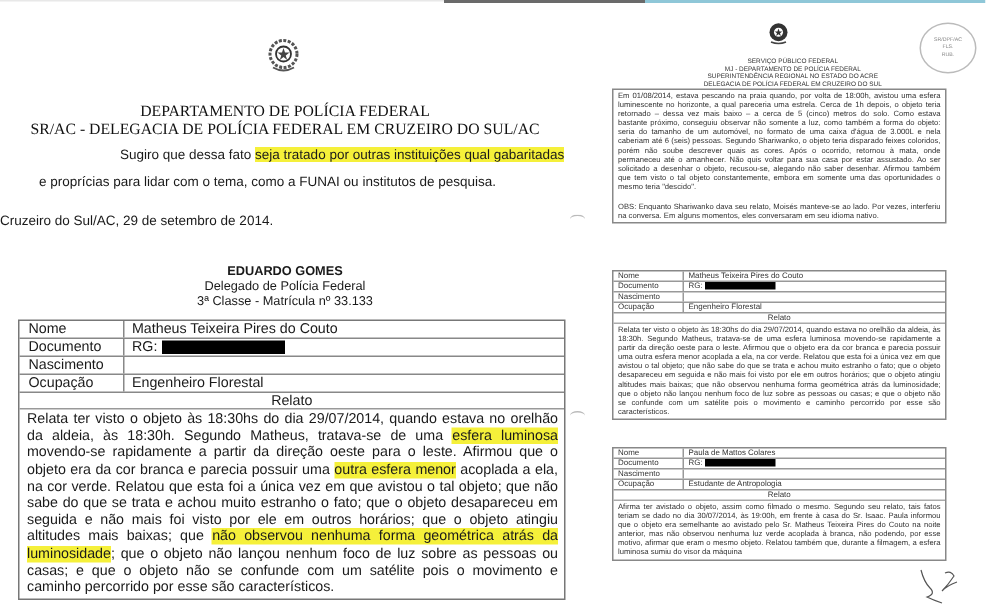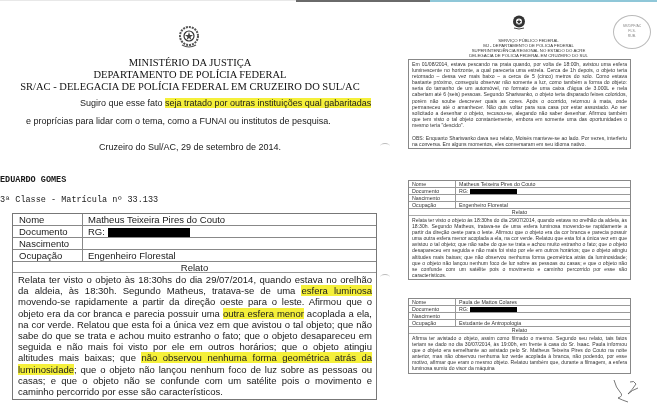--- a/index.html
+++ b/index.html
@@ -14,22 +14,22 @@
   .page-left { position: absolute; left: 0; top: 0; width: 395px; height: 407px; }
   .crest { position: absolute; left: 176px; top: 24px; width: 26px; height: 26px; }
   .hdr { position: absolute; left: 0; width: 380px; text-align: center; font-family: "Liberation Serif", serif; font-size: 10.5px; color: #111; line-height: 12px; white-space: nowrap; }
   .hdr.l1 { top: 57px; }
   .hdr.l2 { top: 69px; }
   .hdr.l3 { top: 81px; }
 
   .sug1 { position: absolute; left: 80px; top: 98px; font-size: 9px; white-space: nowrap; }
   .sug2 { position: absolute; left: 26px; top: 116px; font-size: 9px; white-space: nowrap; }
   .hl { background: #f5f03a; }
-  .place { position: absolute; left: 0; width: 380px; top: 142px; text-align: center; font-size: 9px; }
-  .sig { position: absolute; left: 0; width: 380px; text-align: left; font-size: 8.5px; line-height: 10px; font-family: Liberation Mono, monospace; }
+  .place { position: absolute; left: 0; width: 380px; top: 142px; text-align: left; font-size: 9px; }
+  .sig { position: absolute; left: 0; width: 380px; text-align: center; font-size: 8.5px; line-height: 10px; }
   .sig.name { top: 175px; font-weight: bold; font-size: 8.5px; }
   .sig.role { top: 185px; }
   .sig.cls { top: 195px; }
 
   .tbl { position: absolute; left: 12px; width: 365px; border: 1px solid #777; font-size: 9.5px; }
   .tbl .row { display: flex; border-bottom: 1px solid #888; height: 12px; line-height: 12px; }
   .tbl .row .k { width: 70px; padding-left: 6px; border-right: 1px solid #888; }
   .tbl .row .v { flex: 1; padding-left: 5px; }
   .redact { display: inline-block; background: #000; width: 82px; height: 9px; vertical-align: middle; margin-left: 3px; }
   .tbl .relato-h { text-align: center; height: 11px; line-height: 11px; border-bottom: 1px solid #999; }
@@ -60,32 +60,32 @@
 <div class="topline-mid"></div>
 <div class="topline-right"></div>
 
 <div class="page-left">
   <svg class="crest" viewBox="0 0 26 26">
     <circle cx="13" cy="12" r="9" fill="none" stroke="#555" stroke-width="2" stroke-dasharray="2 1"></circle>
     <circle cx="13" cy="12" r="5" fill="none" stroke="#333" stroke-width="1.2"></circle>
     <polygon points="13,8 14,11 17,11 14.5,13 15.5,16 13,14 10.5,16 11.5,13 9,11 12,11" fill="#444"></polygon>
     <path d="M6 21 Q13 25 20 21" stroke="#555" stroke-width="1.2" fill="none"></path>
   </svg>
-  <div class="hdr l1">MINISTÉRIO DA JUSTIÇA</div>
   <div class="hdr l3">SR/AC - DELEGACIA DE POLÍCIA FEDERAL EM CRUZEIRO DO SUL/AC</div>
   <div class="hdr l2">DEPARTAMENTO DE POLÍCIA FEDERAL</div>
 
   <div class="sug1">
-    <span>Sugiro que esse fato </span><span class="hl">seja tratado por outras instituições qual gabaritadas</span>
+    <span>Sugiro que dessa fato </span><span class="hl">seja tratado por outras instituições qual gabaritadas</span>
   </div>
   <div class="sug2">e proprícias para lidar com o tema, como a FUNAI ou institutos de pesquisa.</div>
 
   <div class="place">Cruzeiro do Sul/AC, 29  de setembro  de 2014.</div>
 
   <div class="sig name">EDUARDO GOMES</div>
+  <div class="sig role">Delegado de Polícia Federal</div>
   <div class="sig cls">3ª Classe - Matrícula nº 33.133</div>
 
   <div class="tbl tbl-left">
     <div class="row">
       <div class="k">Nome</div>
       <div class="v">Matheus Teixeira Pires do Couto</div>
     </div>
     <div class="row">
       <div class="k">Documento</div>
       <div class="v"><span>RG:</span><span class="redact"></span></div>

